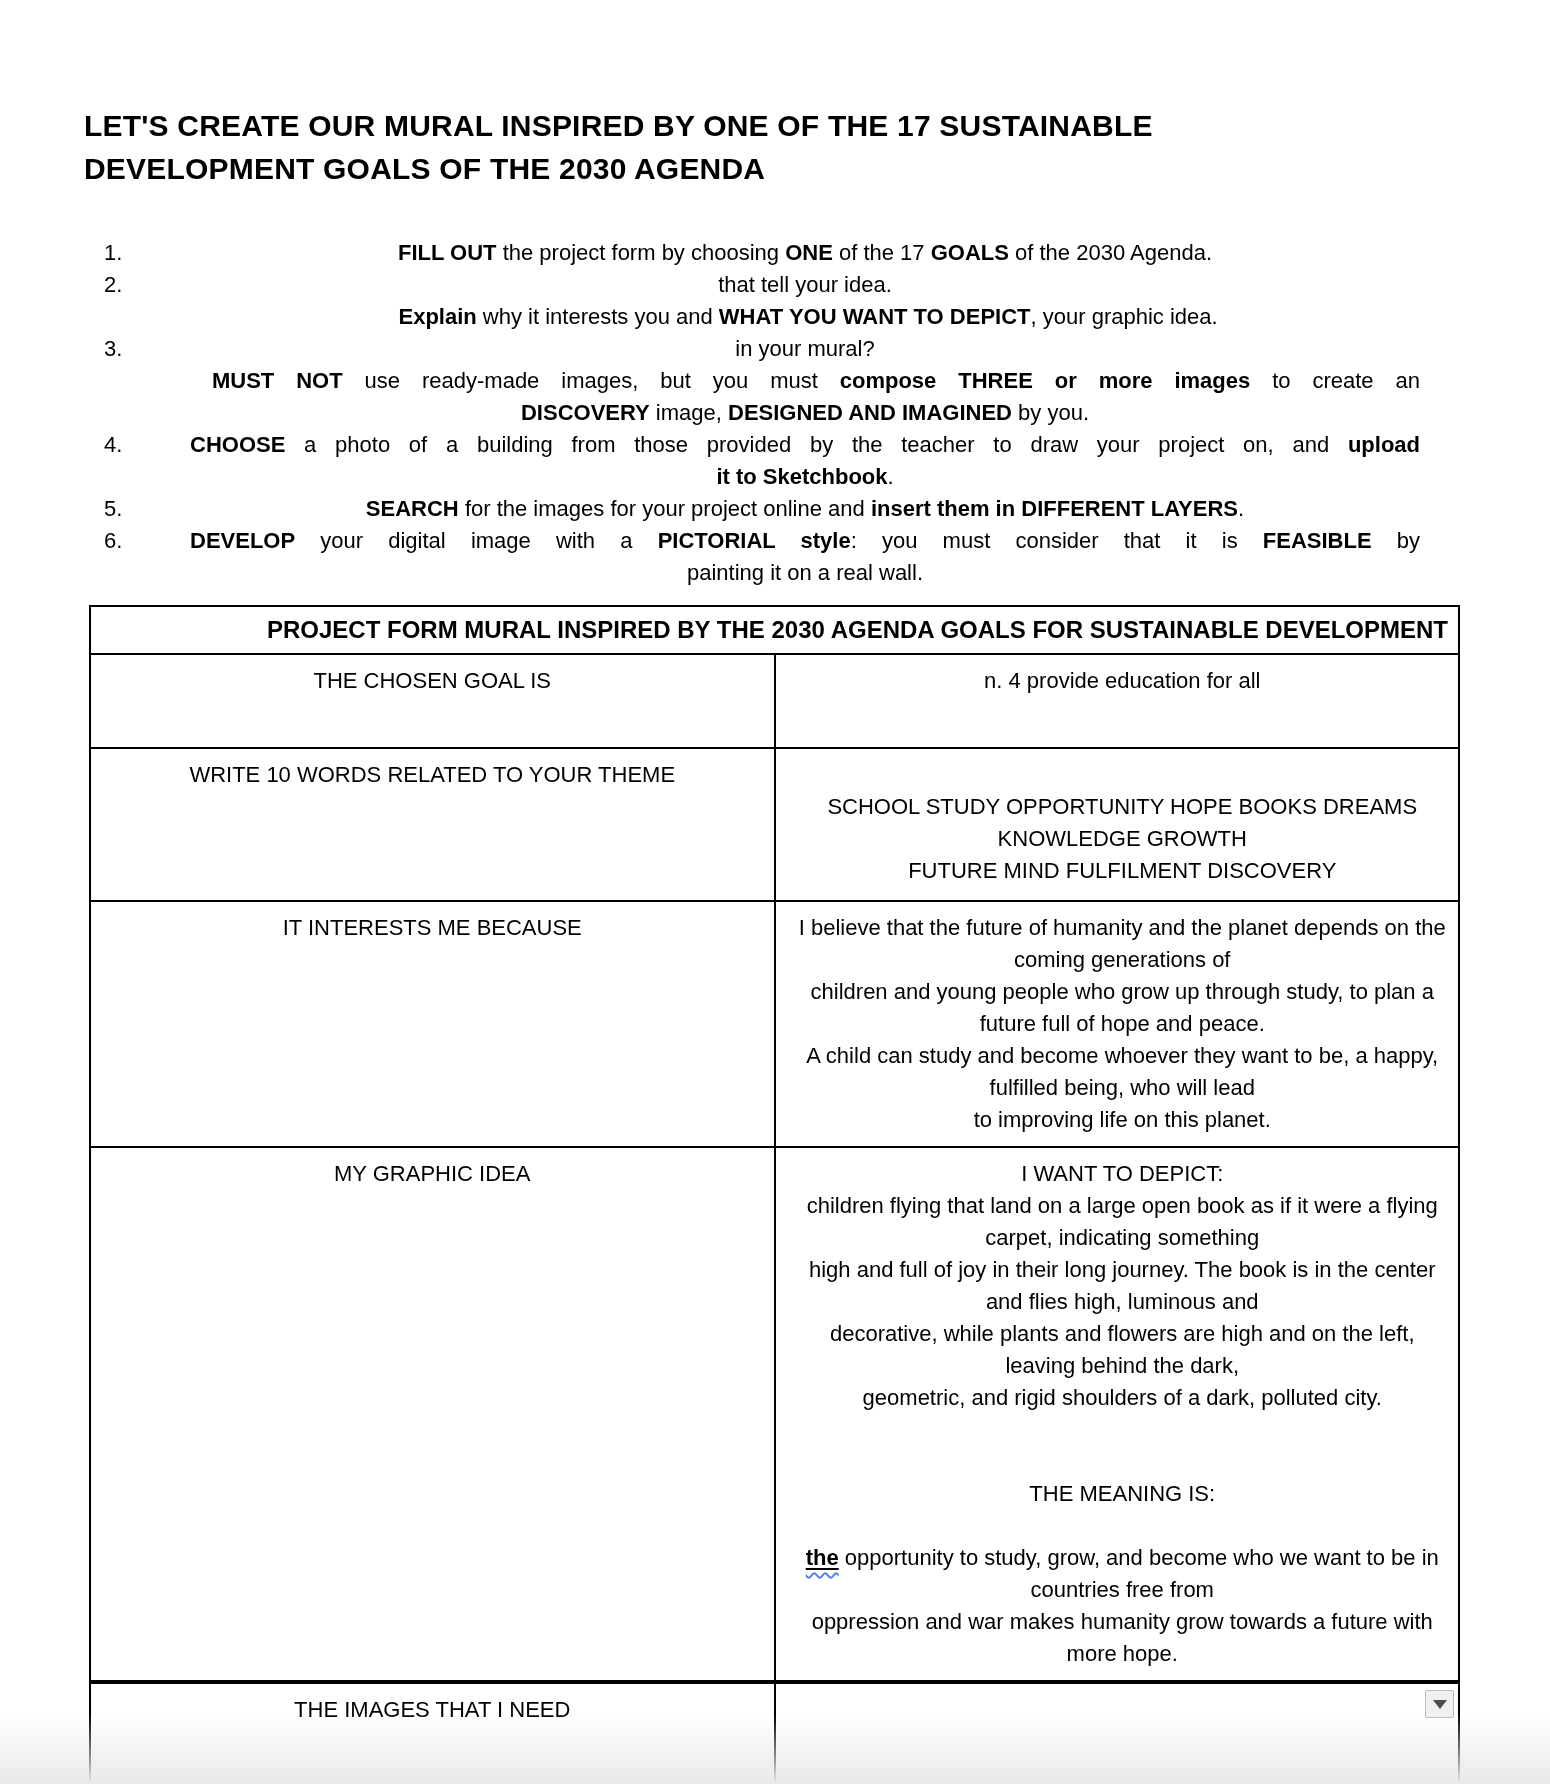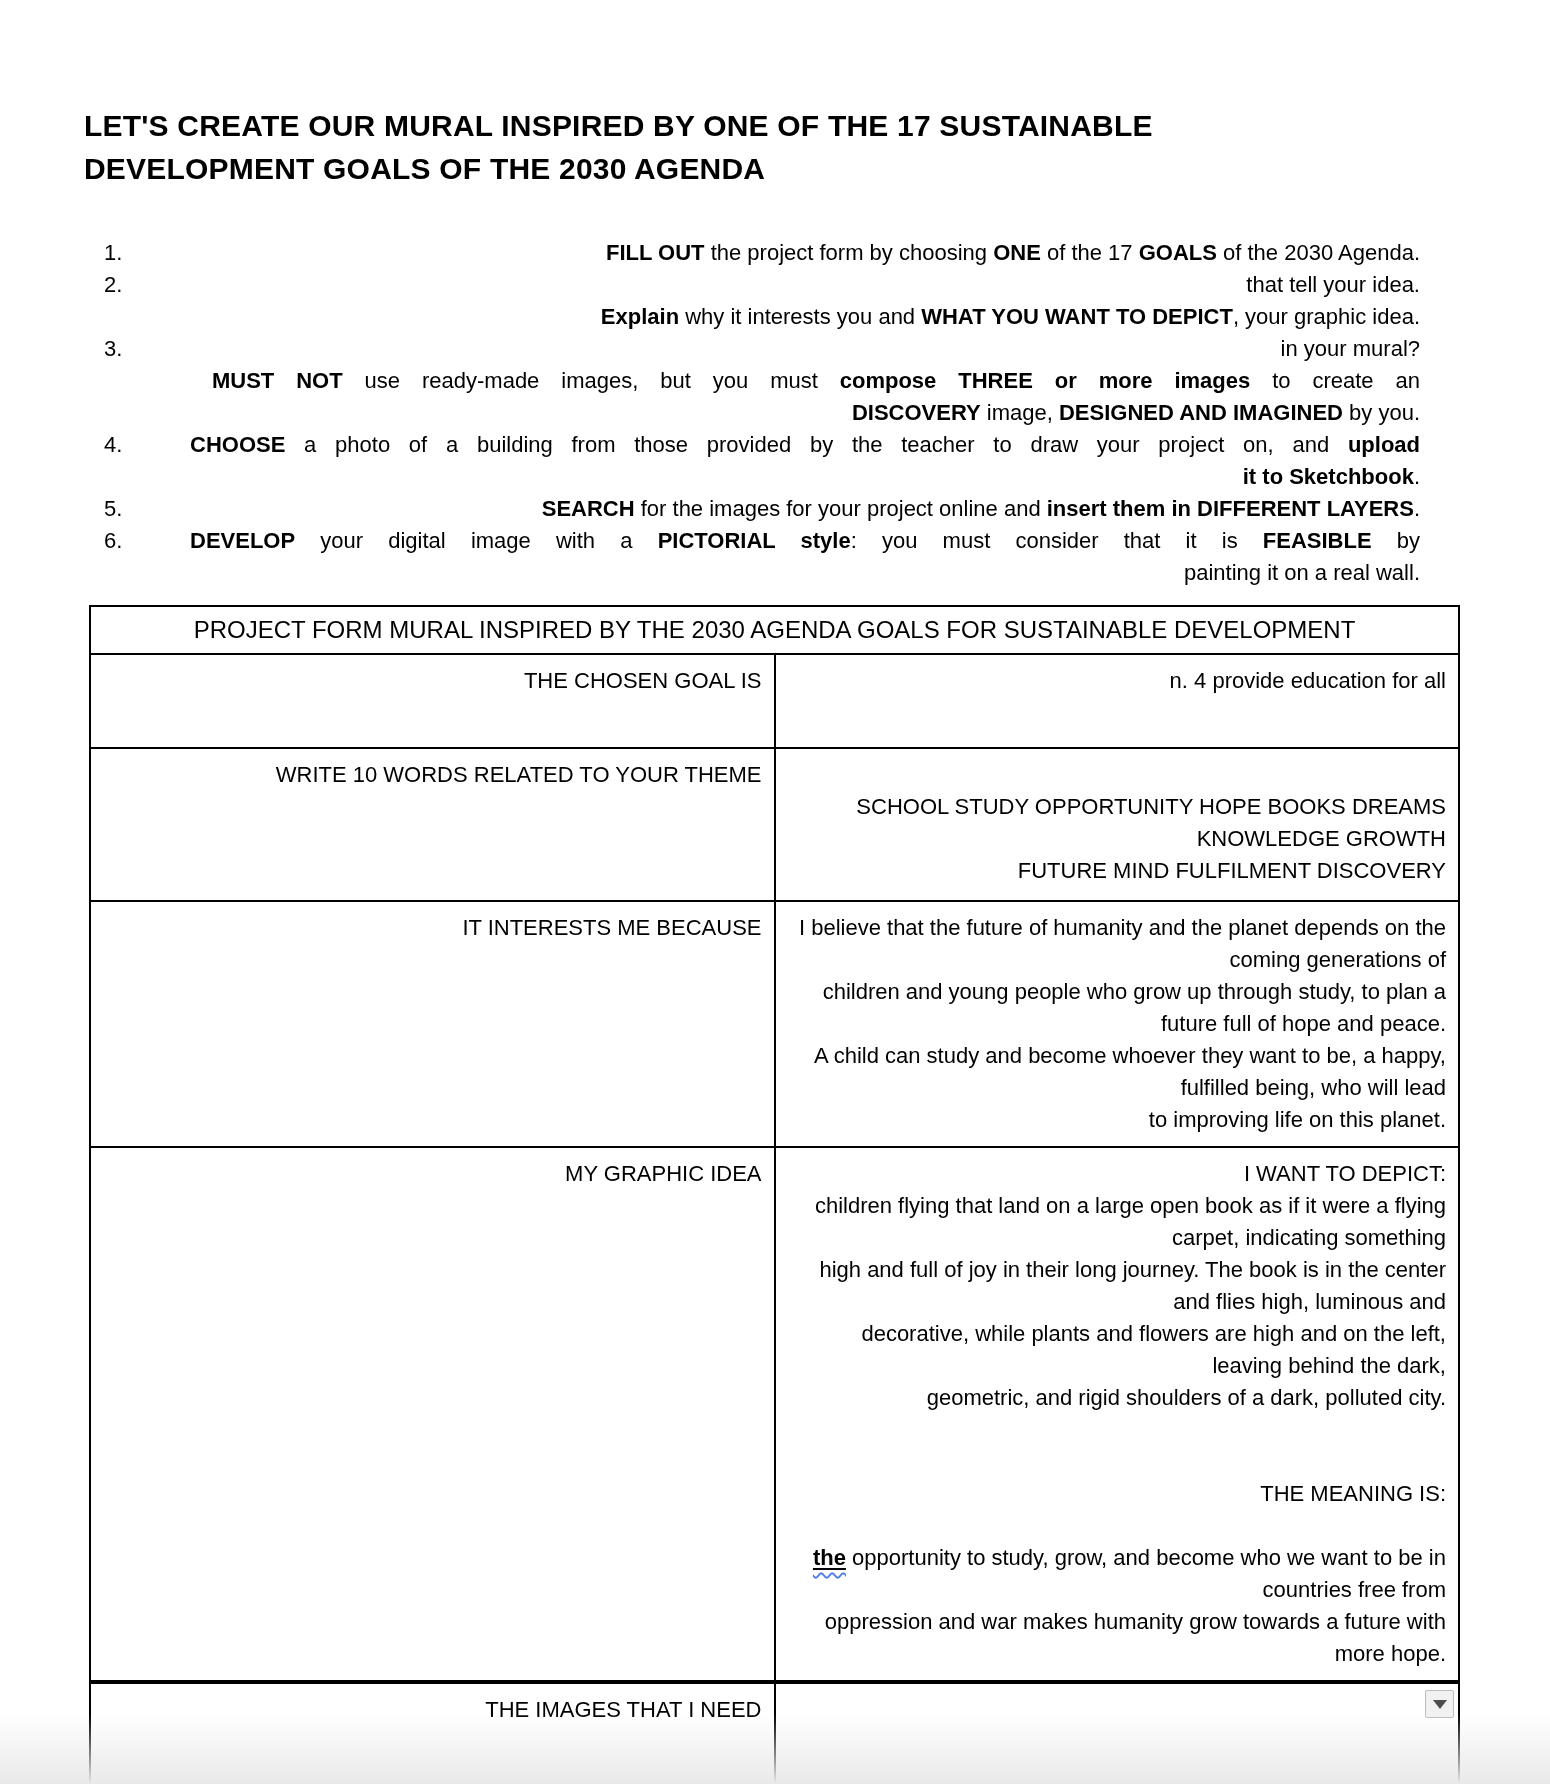--- a/index.html
+++ b/index.html
@@ -23,41 +23,41 @@
   .doc-title span{display:block;}
   
   .instructions{
     margin:47px 0 0 104px;
     width:1316px;
     font-size:22px;
     line-height:32px;
   }
   .li{position:relative;padding-left:86px;}
   .num{position:absolute;left:0;top:0;width:60px;}
-  .tline{white-space:pre-wrap;min-height:32px;line-height:32px;text-align:right;}
+  .tline{white-space:pre-wrap;min-height:32px;line-height:32px;text-align:center;}
   .stretch{text-align:justify;text-align-last:justify;}
   .b{font-weight:700;}
   
   .form-table{
     margin:16px 0 0 89px;
     width:1371px;
     border-collapse:collapse;
     table-layout:fixed;
     font-size:22px;
   }
   .form-table th,.form-table td{
     border:2px solid #000;
     vertical-align:top;
     padding:10px 12px;
   }
   .form-table th{
     height:34px;
     font-size:24px;
-    font-weight:400;
-    text-align:center;
+    font-weight:700;
+    text-align:right;
     vertical-align:middle;
     padding:6px 10px;
     white-space:nowrap;
     overflow:hidden;
     border-radius:10px;
   }
   .label-col{width:198px;}
   td.content-cell{position:relative;padding-left:23px;}
   tr.thick td{border-top:4px solid #000;}
   .rh-0{height:72px;}

